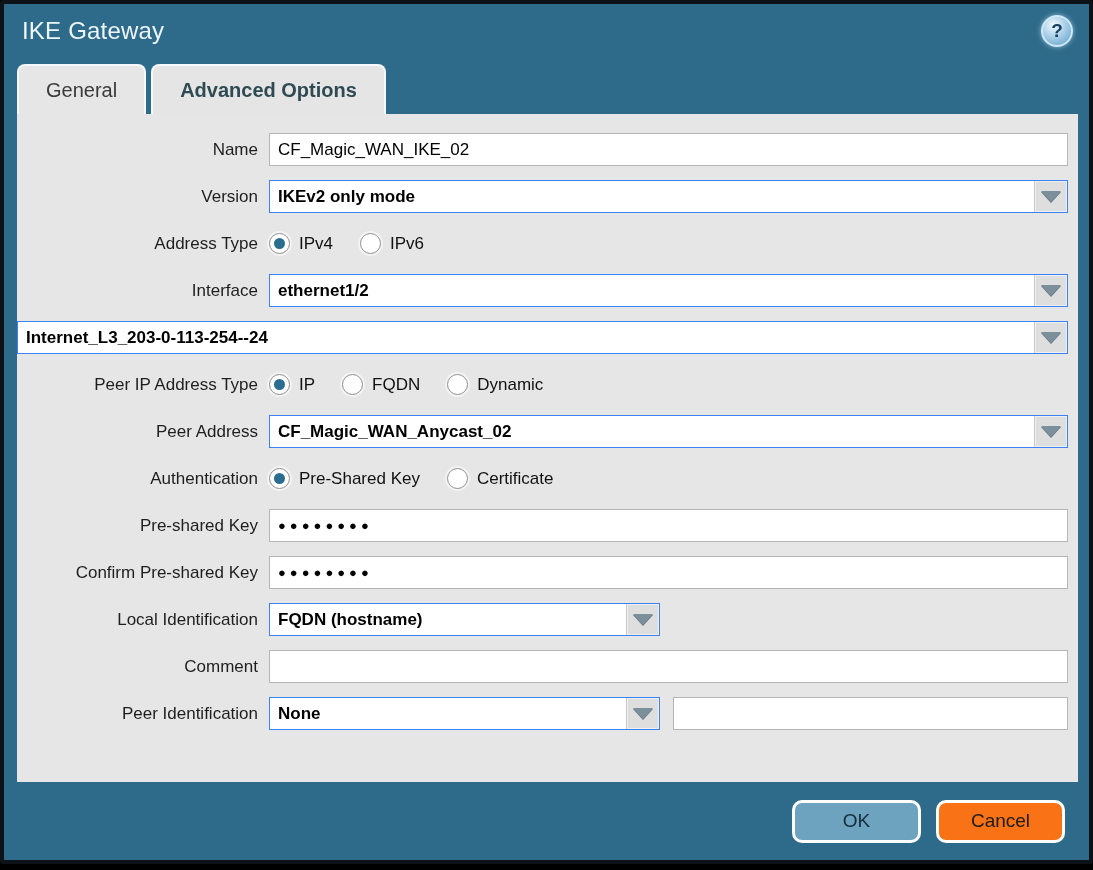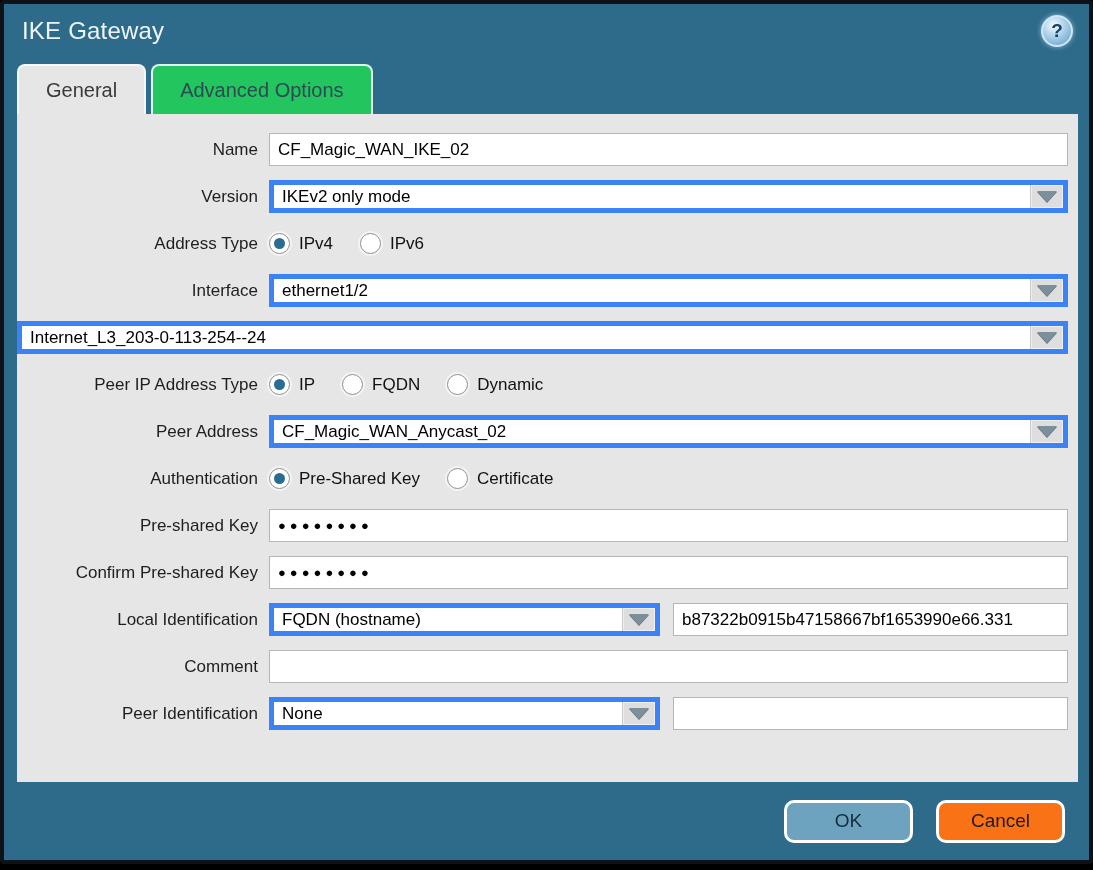--- a/index.html
+++ b/index.html
@@ -45,21 +45,21 @@
     height: 50px;
     display: flex; align-items: center;
     padding: 0 27px;
     font-size: 20px;
     border: 2px solid rgba(245,250,252,.9);
     border-bottom: none;
     border-radius: 8px 8px 0 0;
     cursor: pointer;
   }
   .tab.active { background: #e6e6e6; color: #3a3a3a; }
-  .tab.inactive { background: #22c55e; color: #2f4a52; }
+  .tab.inactive { background: #e5e5e5; color: #2f4a52; font-weight: bold; }
   
   .content {
     flex: 1;
     margin: 0 11px 0 13px;
     background: #e6e6e6;
     padding: 19px 10px 0 0;
     overflow: hidden;
   }
   .row {
     display: flex; align-items: center;
@@ -77,23 +77,24 @@
     border: 1px solid #b5b5b5; border-radius: 0;
     background: #fff;
     font-family: "Liberation Sans", "DejaVu Sans", sans-serif;
     font-size: 17px; color: #000;
     padding: 0 8px;
     outline: none;
   }
   .ti.pw { font-size: 13px; letter-spacing: 4px; font-weight: bold; }
   .dd {
     height: 33px; width: 100%;
-    border: 5px solid #3b82f6; background: #fff;
+    border: 1px solid #3b82f6; background: #fff;
     display: flex; align-items: stretch;
     cursor: pointer;
+    font-weight: bold;
   }
   .dd-text {
     flex: 1; display: flex; align-items: center;
     padding: 0 8px; font-size: 17px; color: #000;
     white-space: nowrap; overflow: hidden;
   }
   .dd-btn {
     flex: none; width: 33px;
     background: #dedede;
     border-left: 1px solid #c9c9c9;
@@ -120,21 +121,21 @@
     background: #2a6d91; display: none;
   }
   .radio[data-sel="true"]::after { display: block; }
   .rlbl { font-size: 17px; color: #111; margin: 0 27px 0 9px; }
   .combo-dd { width: 391px; flex: none; }
   .combo-gap { width: 13px; flex: none; }
   
   .footer {
     height: 78px; flex: none;
     display: flex; align-items: center; justify-content: flex-end;
-    gap: 23px; padding-right: 24px;
+    gap: 15px; padding-right: 24px;
   }
   .btn {
     width: 129px; height: 43px;
     border: 3px solid #fff; border-radius: 10px;
     font-family: "Liberation Sans", "DejaVu Sans", sans-serif;
     font-size: 19px;
     cursor: pointer;
   }
   .btn.ok { background: #6ea3bf; color: #142d3c; }
   .btn.cancel { background: #f97316; color: #1c1c1c; }
@@ -259,21 +260,20 @@
     <div class="row">
       <label class="lbl">Local Identification</label>
       <div class="fields">
         <div class="dd combo-dd">
           <span class="dd-text">FQDN (hostname)</span>
           <span class="dd-btn">
               <i class="arrow"></i>
             </span>
         </div>
         <span class="combo-gap"></span>
-        <input class="ti" type="text" value="b87322b0915b47158667bf1653990e66.331" style="">
       </div>
     </div>
 
     <div class="row">
       <label class="lbl">Comment</label>
       <div class="fields">
         <input class="ti" type="text" value="" style="">
       </div>
     </div>
 

